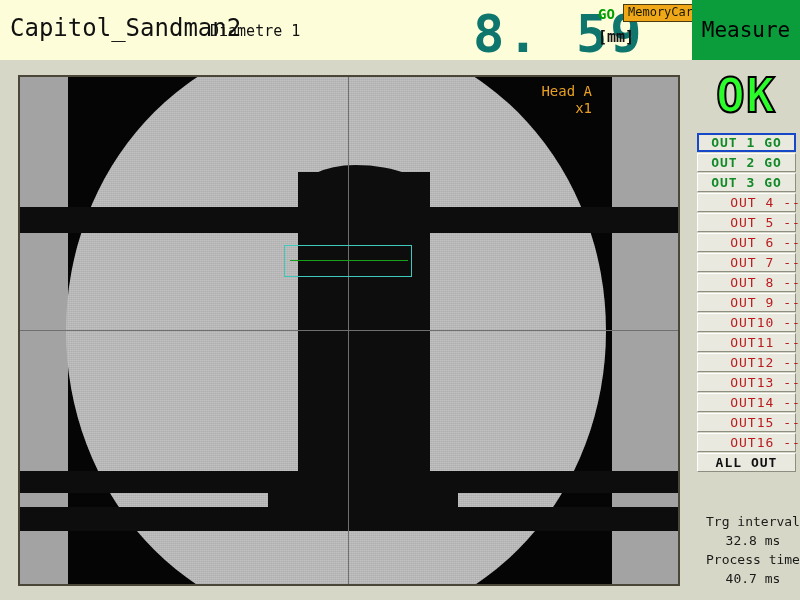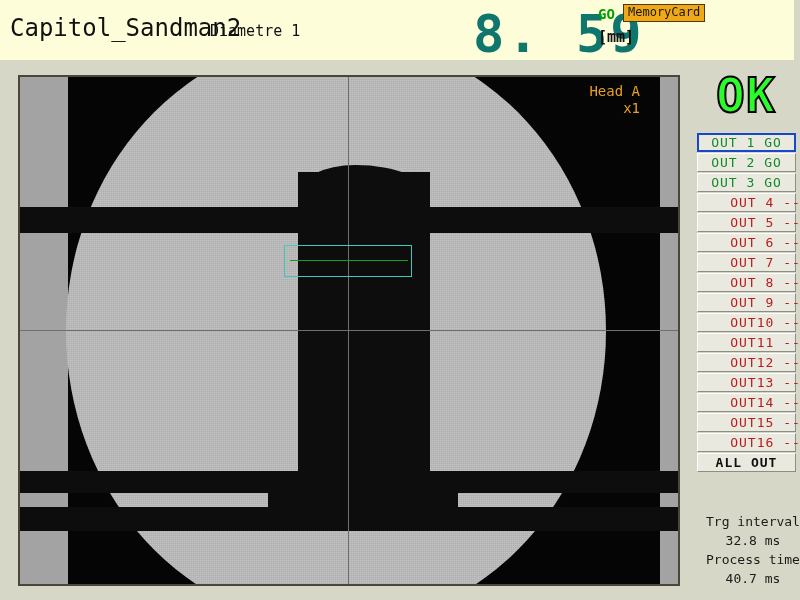--- a/index.html
+++ b/index.html
@@ -120,21 +120,20 @@
     background: #000000;
     overflow: hidden;
   }
   #img-inner {
     position: absolute;
     left: 0; top: 0;
     width: 658px;
     height: 507px;
     background: #050505;
     overflow: hidden;
-    padding-left: 48px;
   }
   .sidebar-gray {
     position: absolute;
     top: 0;
     height: 100%;
     background: #a3a3a3;
   }
   #gray-left  { left: 0px;   width: 48px; }
   #gray-right { right: 0px;  width: 66px; }
 
@@ -275,21 +274,21 @@
     display: flex;
     align-items: center;
     justify-content: center;
     font-size: 13px;
     letter-spacing: 1px;
     white-space: nowrap;
   }
   .out-row.sel {
     border: 2px solid #1648c8;
   }
-  .out-go   { color: #128a28; font-weight: normal; }
+  .out-go   { color: #128a28; font-weight: bold; }
   .out-none { color: #b91c1c; margin-left: 38px; }
   .out-all  { color: #101010; font-weight: bold; }
 
   #timing {
     position: absolute;
     left: 7px;
     top: 452px;
     width: 108px;
     text-align: center;
     font-size: 13px;
@@ -310,20 +309,23 @@
 
     <div id="value-wrap">
       <div id="value-num">8. 59</div>
       <div id="value-judge">GO</div>
       <div id="value-unit">[mm]</div>
     </div>
 
     <div id="memcard">MemoryCard</div>
   </div>
 
+  <div id="measure-tab">
+    <span>Measure</span>
+  </div>
 
   <div id="img-frame">
     <div id="img-inner">
 
       <div class="sidebar-gray" id="gray-left"></div>
       <div class="sidebar-gray" id="gray-right"></div>
 
       <div id="field-circle">
         <div class="noise"></div>
       </div>

